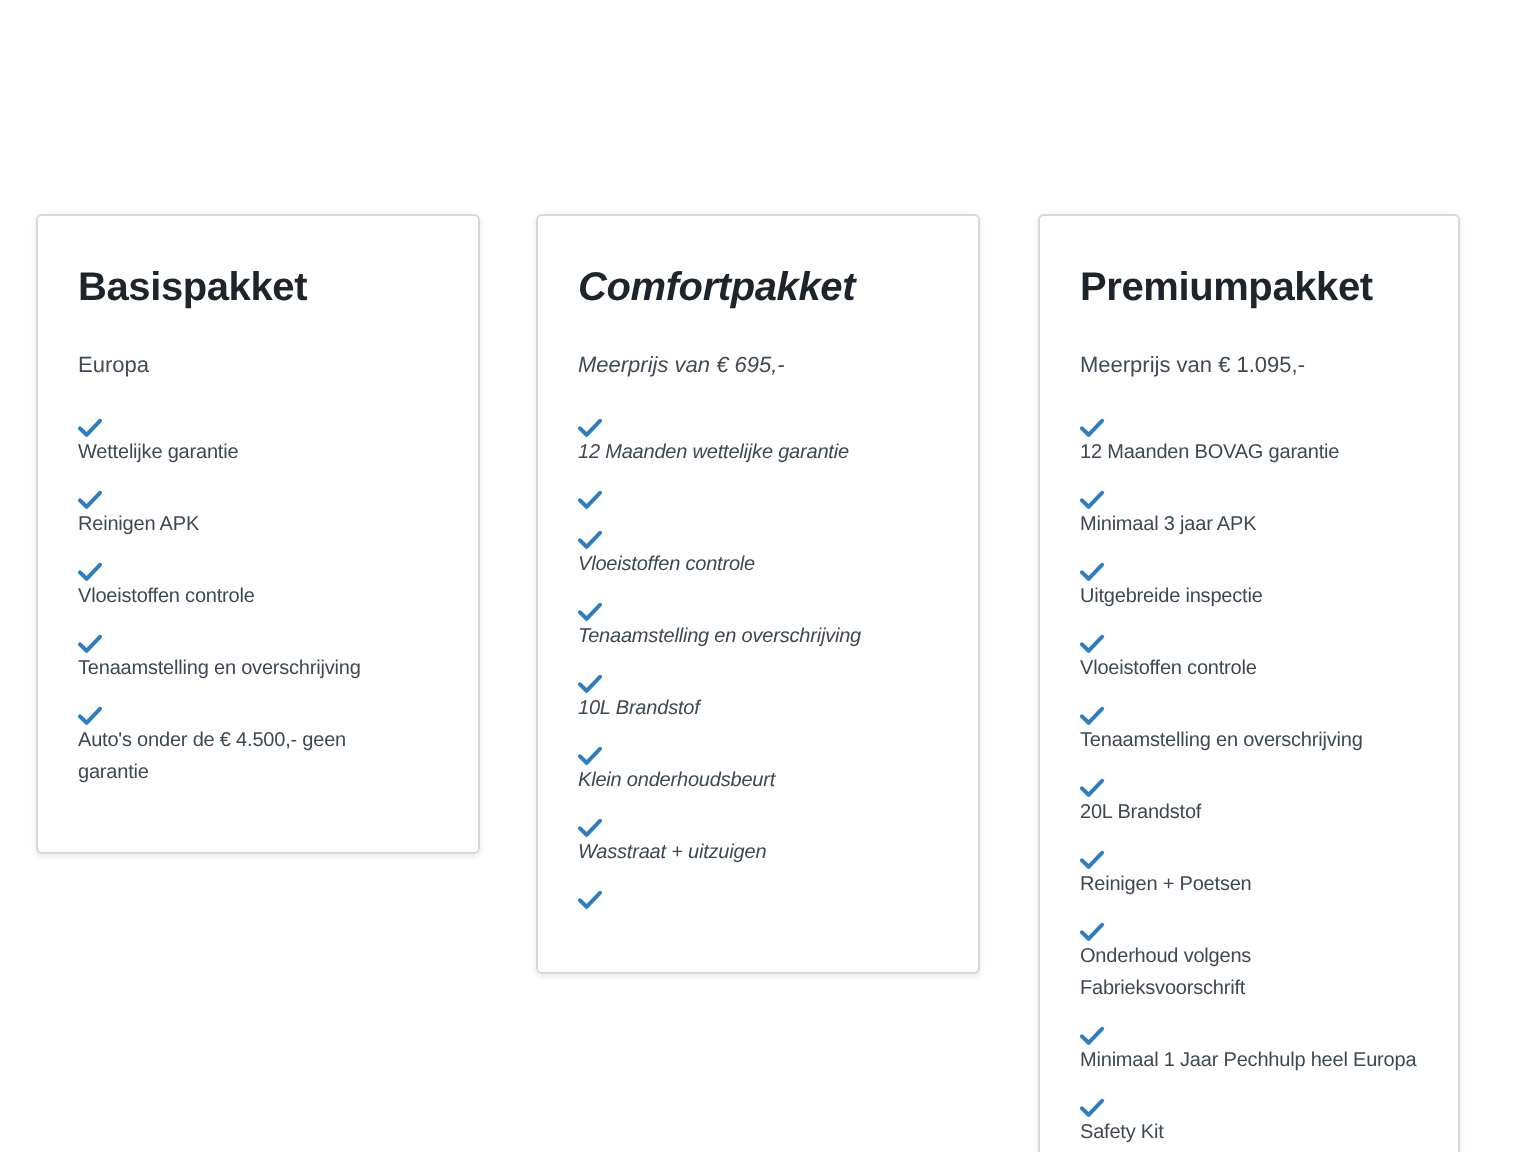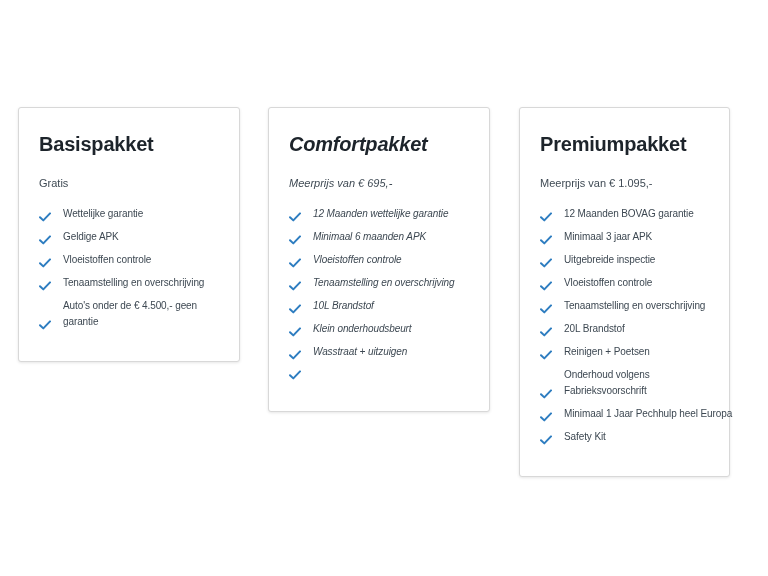--- a/index.html
+++ b/index.html
@@ -36,22 +36,23 @@
     font-size: 11px;
     line-height: 14px;
     color: #3f4a54;
   }
   ul.features {
     list-style: none;
     margin-top: 16px;
   }
   ul.features li {
     display: flex;
-    align-items: flex-end;
+    align-items: flex-start;
     margin-bottom: 7px;
+    flex-direction: column;
   }
   .check {
     flex: 0 0 auto;
     width: 12px;
     margin-top: 3px;
     margin-right: 12px;
     color: #2e7dc0;
     display: inline-flex;
   }
   .ftext {
@@ -62,37 +63,37 @@
     white-space: pre;
   }
 </style>
 </head>
 <body>
 
 <div class="viewport">
 
   <div class="card card-0">
     <h2 class="card-title">Basispakket</h2>
-    <div class="card-price">Gratis</div>
+    <div class="card-price">Europa</div>
     <ul class="features">
       <li>
         <span class="check">
             <svg viewBox="0 0 12 10" width="12" height="10">
               <path d="M1 5.2 L4.3 8.4 L11 1.4" fill="none" stroke="currentColor" stroke-width="2" stroke-linecap="round" stroke-linejoin="round"></path>
             </svg>
           </span>
         <span class="ftext">Wettelijke garantie</span>
       </li>
       <li>
         <span class="check">
             <svg viewBox="0 0 12 10" width="12" height="10">
               <path d="M1 5.2 L4.3 8.4 L11 1.4" fill="none" stroke="currentColor" stroke-width="2" stroke-linecap="round" stroke-linejoin="round"></path>
             </svg>
           </span>
-        <span class="ftext">Geldige APK</span>
+        <span class="ftext">Reinigen APK</span>
       </li>
       <li>
         <span class="check">
             <svg viewBox="0 0 12 10" width="12" height="10">
               <path d="M1 5.2 L4.3 8.4 L11 1.4" fill="none" stroke="currentColor" stroke-width="2" stroke-linecap="round" stroke-linejoin="round"></path>
             </svg>
           </span>
         <span class="ftext">Vloeistoffen controle</span>
       </li>
       <li>
@@ -126,21 +127,20 @@
             </svg>
           </span>
         <span class="ftext">12 Maanden wettelijke garantie</span>
       </li>
       <li>
         <span class="check">
             <svg viewBox="0 0 12 10" width="12" height="10">
               <path d="M1 5.2 L4.3 8.4 L11 1.4" fill="none" stroke="currentColor" stroke-width="2" stroke-linecap="round" stroke-linejoin="round"></path>
             </svg>
           </span>
-        <span class="ftext">Minimaal 6 maanden APK</span>
       </li>
       <li>
         <span class="check">
             <svg viewBox="0 0 12 10" width="12" height="10">
               <path d="M1 5.2 L4.3 8.4 L11 1.4" fill="none" stroke="currentColor" stroke-width="2" stroke-linecap="round" stroke-linejoin="round"></path>
             </svg>
           </span>
         <span class="ftext">Vloeistoffen controle</span>
       </li>
       <li>

